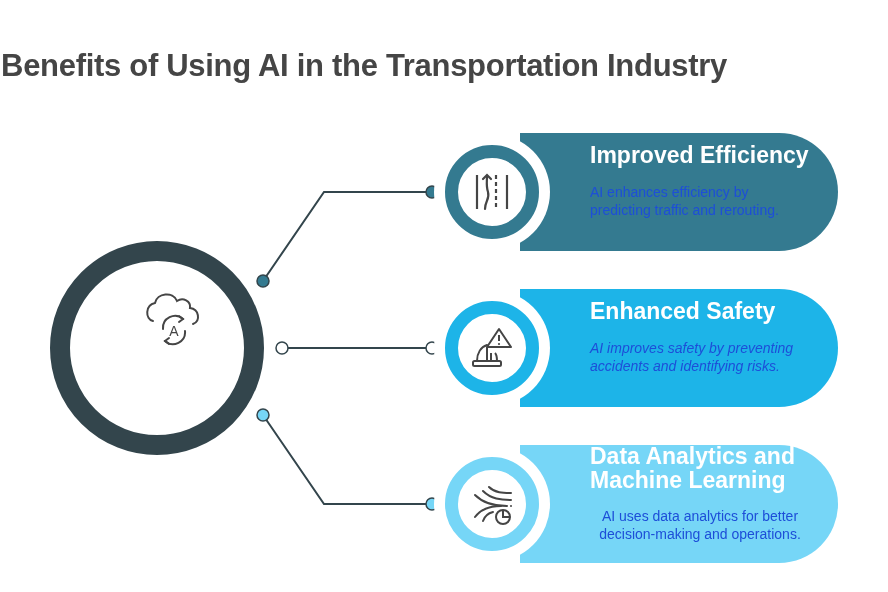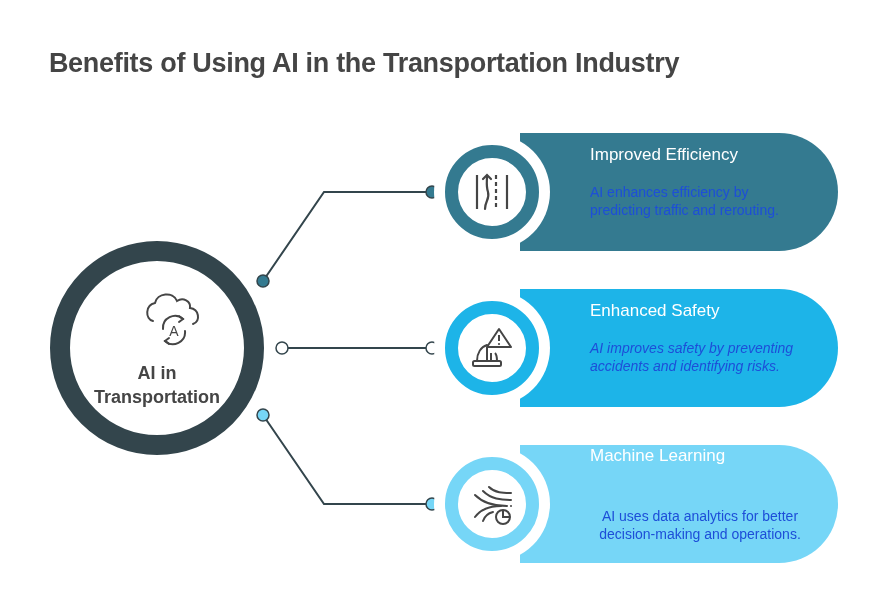--- a/index.html
+++ b/index.html
@@ -2,38 +2,38 @@
 <html><head>
 <meta charset="utf-8">
 <style>
   html, body { margin: 0; padding: 0; }
   body {
     width: 888px; height: 592px; background: #ffffff; position: relative; overflow: hidden;
     font-family: "Liberation Sans", "DejaVu Sans", sans-serif;
   }
   .title {
     position: absolute; left: 0; top: 48px; width: 728px; text-align: center;
-    font-size: 27px; font-weight: bold; color: #454545; letter-spacing: -0.3px;
+    font-size: 31px; font-weight: bold; color: #454545; letter-spacing: -0.3px;
   }
   .hub {
     position: absolute; left: 50px; top: 241px; width: 214px; height: 214px;
     border-radius: 50%; box-sizing: border-box; border: 20px solid #33454c; background: #ffffff;
   }
   .hub-icon { position: absolute; left: 73px; top: 30px; width: 62px; height: 56px; }
   .hub-label {
     position: absolute; left: 0; top: 100px; width: 100%; text-align: center;
     font-size: 18px; font-weight: bold; color: #454545; line-height: 24px;
   }
   svg.connectors { position: absolute; left: 0; top: 0; }
   .pill {
     position: absolute; left: 520px; width: 318px; height: 118px;
     border-radius: 0 59px 59px 0;
   }
   .pill-title {
-    position: absolute; left: 590px; font-size: 17px; font-weight: normal; color: #ffffff;
+    position: absolute; left: 590px; font-size: 23px; font-weight: bold; color: #ffffff;
     line-height: 24px; width: 230px;
   }
   .pill-desc {
     position: absolute; left: 590px; font-size: 14px; color: #1d4ed8; line-height: 18px; width: 220px;
   }
   .icon-gap {
     position: absolute; width: 116px; height: 116px; border-radius: 50%; background: #ffffff;
   }
   .icon-ring {
     position: absolute; width: 94px; height: 94px; border-radius: 50%; box-sizing: border-box;
@@ -62,24 +62,20 @@
 
 <div class="hub">
   <svg class="hub-icon" viewBox="0 0 62 56">
     <path d="M10 30 C2 28 2 14 12 12 C14 2 30 0 34 10 C40 6 48 10 47 17 C56 18 58 30 50 33" fill="none" stroke="#454545" stroke-width="2" stroke-linecap="round"></path>
     <path d="M20 38 A12 12 0 0 1 40 28" fill="none" stroke="#454545" stroke-width="2" stroke-linecap="round"></path>
     <path d="M36 25 L40 28 L36 31" fill="none" stroke="#454545" stroke-width="2" stroke-linecap="round"></path>
     <path d="M42 40 A12 12 0 0 1 22 50" fill="none" stroke="#454545" stroke-width="2" stroke-linecap="round"></path>
     <path d="M26 47 L22 50 L26 53" fill="none" stroke="#454545" stroke-width="2" stroke-linecap="round"></path>
     <text x="31" y="45" text-anchor="middle" font-family="Liberation Sans, sans-serif" font-size="14" fill="#454545">A</text>
   </svg>
-  <div class="hub-label">
-    <div>AI in</div>
-    <div>Transportation</div>
-  </div>
 </div>
 
 <div class="pill" style="top:133px; background:#347a90;"></div>
 <div class="icon-gap" style="left:434px; top:134px;"></div>
 <div class="icon-ring" style="left:445px; top:145px; border-color:#347a90;">
   <svg viewBox="0 0 50 50">
     <line x1="10" y1="8" x2="10" y2="42" stroke="#454545" stroke-width="2.2"></line>
     <line x1="40" y1="8" x2="40" y2="42" stroke="#454545" stroke-width="2.2"></line>
     <line x1="29" y1="8" x2="29" y2="42" stroke="#454545" stroke-width="2.2" stroke-dasharray="4 3"></line>
     <path d="M18 42 C18 34 23 32 21 25 C19 19 20 14 20 9" fill="none" stroke="#454545" stroke-width="2.2" stroke-linecap="round"></path>
@@ -114,15 +110,16 @@
     <path d="M16 12 C24 20 34 21 44 21" fill="none" stroke="#454545" stroke-width="2" stroke-linecap="round"></path>
     <path d="M8 16 C16 24 28 27 40 27" fill="none" stroke="#454545" stroke-width="2" stroke-linecap="round"></path>
     <path d="M8 38 C14 30 24 27 34 27" fill="none" stroke="#454545" stroke-width="2" stroke-linecap="round"></path>
     <path d="M16 42 C18 36 22 34 26 33" fill="none" stroke="#454545" stroke-width="2" stroke-linecap="round"></path>
     <circle cx="44" cy="27" r="1" fill="#454545"></circle>
     <circle cx="36" cy="38" r="7" fill="none" stroke="#454545" stroke-width="2"></circle>
     <path d="M36 31 L36 38 L43 38" fill="none" stroke="#454545" stroke-width="2"></path>
   </svg>
 </div>
 <div class="pill-title" style="top:444px;">
+  <div>Data Analytics and</div>
   <div>Machine Learning</div>
 </div>
 <div class="pill-desc" style="top:507px;text-align:center;">AI uses data analytics for better decision-making and operations.</div>
 
 </body></html>

